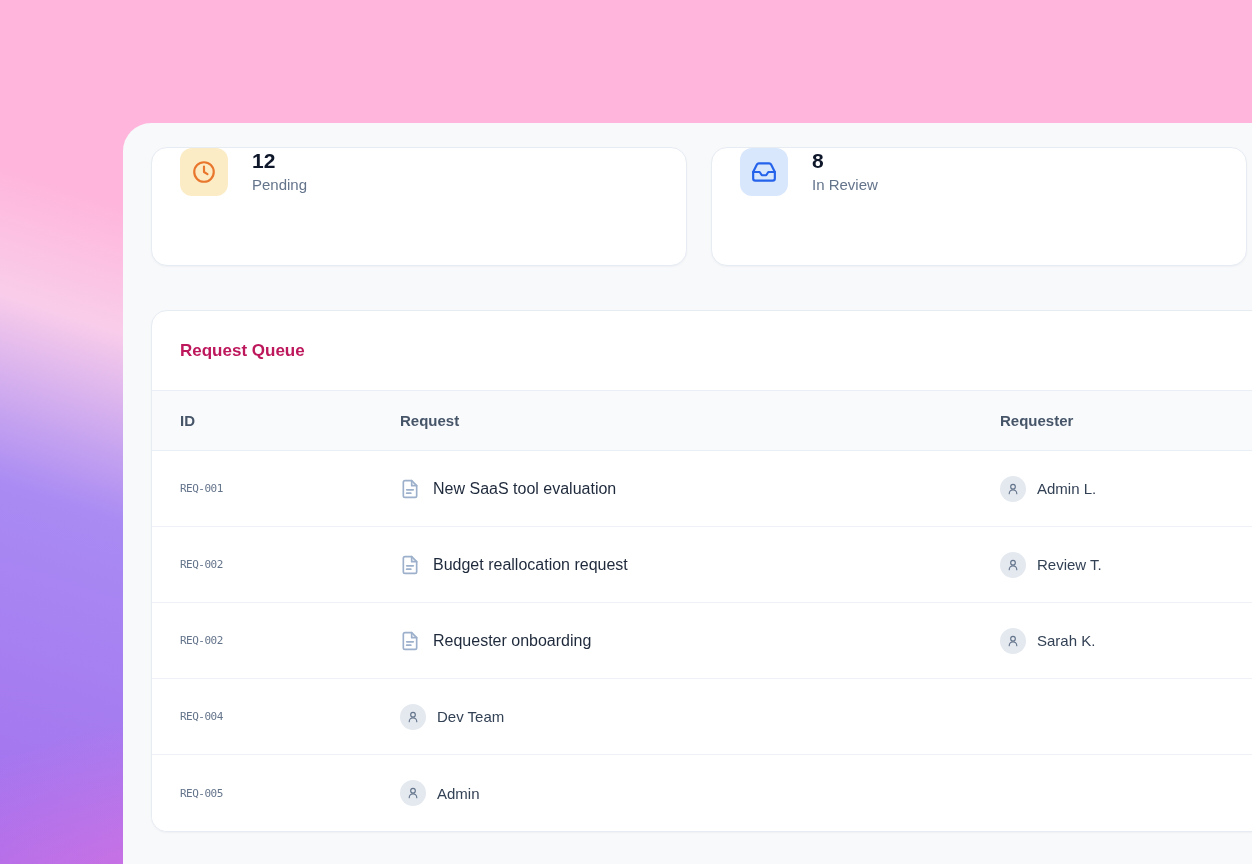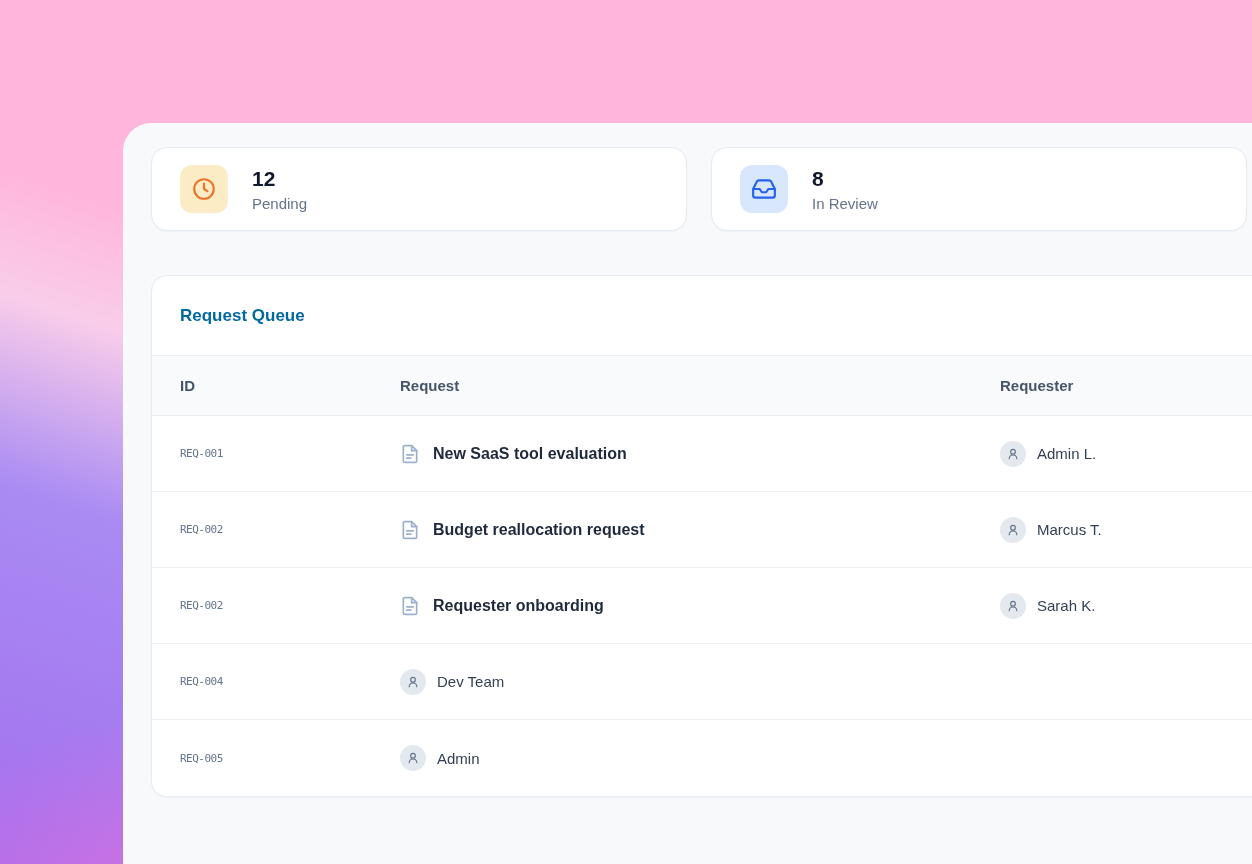--- a/index.html
+++ b/index.html
@@ -16,26 +16,26 @@
     position: absolute;
     left: 123px; top: 123px;
     width: 1600px; height: 900px;
     background: #f7f9fb;
     border-radius: 28px;
     padding: 24px 28px 28px 28px;
   }
 
   .stats-row { display: flex; gap: 24px; }
   .stat-card {
-    width: 536px; height: 84px;
+    width: 536px; height: 119px;
     background: #ffffff;
     border: 1px solid #e7ecf3;
     border-radius: 16px;
     box-shadow: 0 1px 2px rgba(15,23,42,0.04);
-    display: flex; align-items: center;
+    display: flex; align-items: flex-start;
     padding: 0 28px;
   }
   .icon-tile {
     width: 48px; height: 48px;
     border-radius: 12px;
     display: flex; align-items: center; justify-content: center;
     flex: 0 0 auto;
   }
   .tile-amber { background: #fcecc6; }
   .tile-blue  { background: #d9e7fd; }
@@ -51,21 +51,21 @@
     border-radius: 16px;
     box-shadow: 0 1px 2px rgba(15,23,42,0.04);
     overflow: hidden;
   }
   .table-title-bar {
     height: 80px;
     display: flex; align-items: center;
     padding: 0 28px;
     border-bottom: 1px solid #eaeff5;
   }
-  .table-title { font-size: 17px; font-weight: bold; color: #0369a1; }
+  .table-title { font-size: 17px; font-weight: bold; color: #be185d; }
 
   .trow {
     display: grid;
     grid-template-columns: 220px 600px 1fr;
     align-items: center;
     padding: 0 28px;
   }
   .thead {
     height: 60px;
     background: #f8fafc;
@@ -74,21 +74,21 @@
   .thead .th { font-size: 15px; font-weight: bold; color: #475569; }
 
   .tbody-row { height: 76px; border-bottom: 1px solid #eef2f7; background: #ffffff; cursor: pointer; }
   .tbody-row:last-child { border-bottom: none; }
 
   .cell-id {
     font-family: "DejaVu Sans Mono", monospace;
     font-size: 11px; color: #64748b; letter-spacing: -0.5px;
   }
   .cell-request { display: flex; align-items: center; gap: 13px; }
-  .request-text { font-size: 16px; font-weight: 700; color: #1e293b; }
+  .request-text { font-size: 16px; font-weight: 400; color: #1e293b; }
   .cell-requester { display: flex; align-items: center; gap: 11px; }
   .avatar {
     width: 26px; height: 26px; border-radius: 50%;
     background: #e4e9f0;
     display: flex; align-items: center; justify-content: center;
     flex: 0 0 auto;
   }
   .requester-name { font-size: 15px; color: #334155; }
 
   svg { display: block; }
@@ -181,21 +181,21 @@
         </span>
         <span class="request-text">Budget reallocation request</span>
       </div>
       <div class="cell-requester">
         <span class="avatar">
           <svg width="14" height="14" viewBox="0 0 24 24" fill="none" stroke="#64748b" stroke-width="2" stroke-linecap="round" stroke-linejoin="round">
             <circle cx="12" cy="8" r="4"></circle>
               <path d="M5.5 20a6.5 6.5 0 0 1 13 0"></path>
           </svg>
         </span>
-        <span class="requester-name">Marcus T.</span>
+        <span class="requester-name">Review T.</span>
       </div>
     </div>
 
     <div class="trow tbody-row">
       <div class="cell-id">REQ-002</div>
       <div class="cell-request">
         <span>
           <svg width="20" height="20" viewBox="0 0 24 24" fill="none" stroke="#9db0cb" stroke-width="2" stroke-linecap="round" stroke-linejoin="round">
             <path d="M14 2H6a2 2 0 0 0-2 2v16a2 2 0 0 0 2 2h12a2 2 0 0 0 2-2V8z"></path>
               <polyline points="14 2 14 8 20 8"></polyline>

